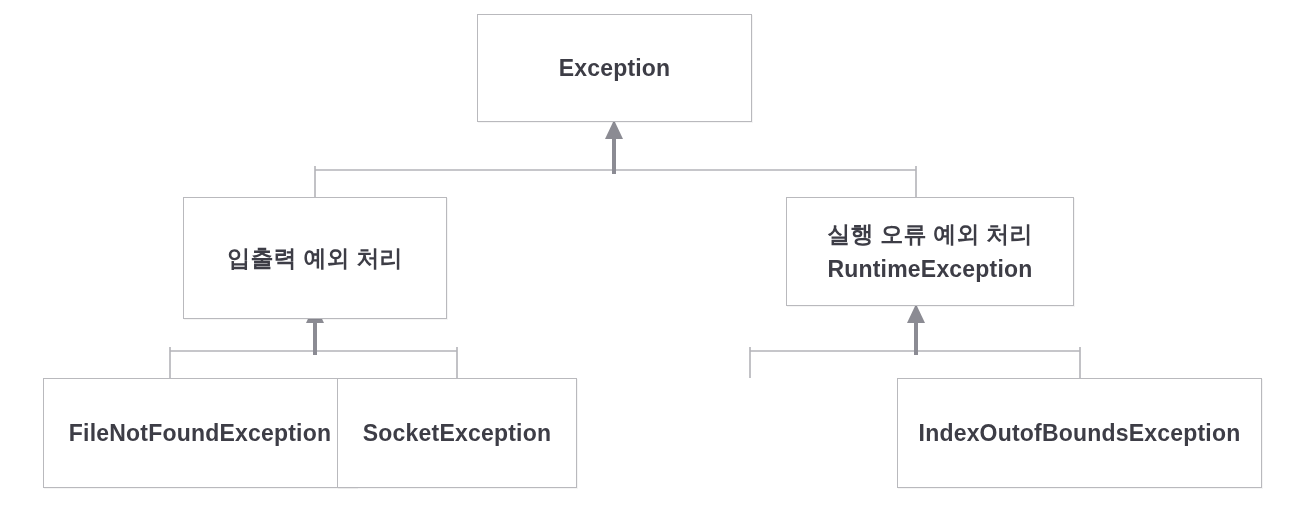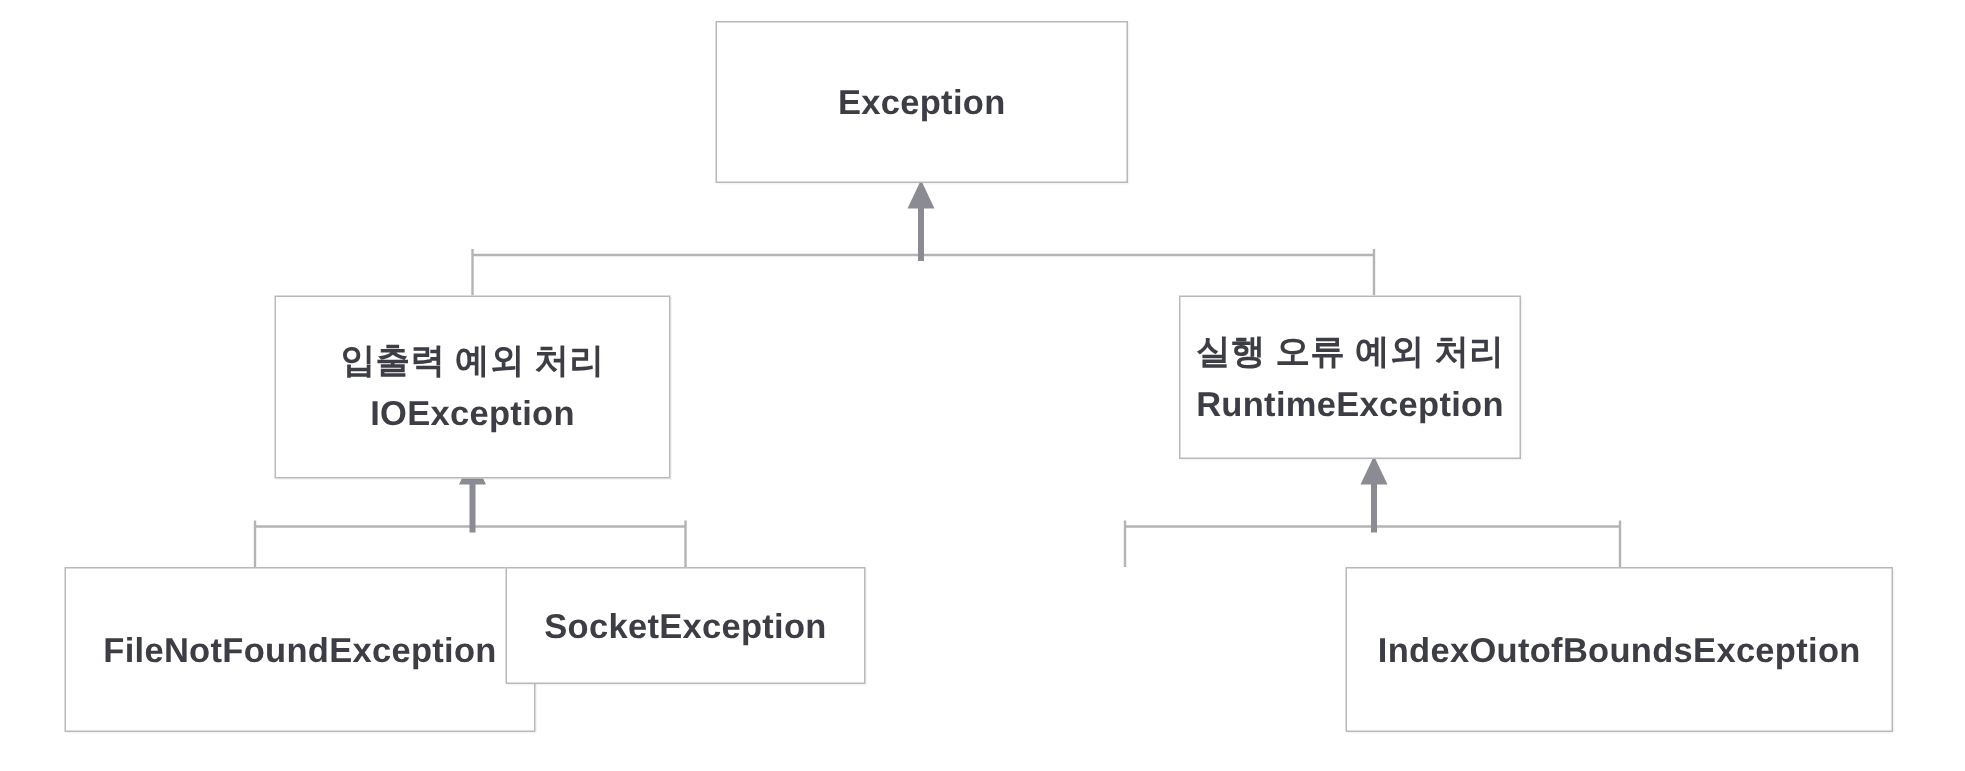--- a/index.html
+++ b/index.html
@@ -56,23 +56,23 @@
     font-size: 23px;
     font-weight: 600;
     letter-spacing: 0.2px;
     line-height: 35px;
     box-shadow: 1px 1px 0 rgba(0,0,0,0.04);
   }
   .node .ko { font-weight: 700; }
 
   .n-exception { left: 477px; top: 14px;  width: 275px; height: 108px; }
   .n-io        { left: 183px; top: 197px; width: 264px; height: 122px; }
-  .n-runtime   { left: 786px; top: 197px; width: 228px; height: 109px; }
+  .n-runtime   { left: 786px; top: 197px; width: 288px; height: 109px; }
   .n-fnf       { left: 13px;  top: 378px; width: 314px; height: 110px; margin-left: 30px; }
-  .n-socket    { left: 337px; top: 378px; width: 240px; height: 78px; }
+  .n-socket    { left: 337px; top: 378px; width: 240px; height: 110px; }
   .n-arith     { left: 613px; top: 378px; width: 275px; height: 110px; }
   .n-ioob      { left: 897px; top: 378px; width: 365px; height: 110px; }
 </style>
 </head>
 <body>
 
 <div class="canvas">
 
   <svg class="connectors" viewBox="0 0 1310 514" xmlns="http://www.w3.org/2000/svg">
 
@@ -100,21 +100,20 @@
       <polygon class="head" points="916,304 907,323 925,323"></polygon>
     </g>
   </svg>
 
   <div class="node n-exception">
     <span>Exception</span>
   </div>
 
   <div class="node n-io">
     <span class="ko">입출력 예외 처리</span>
-    <span>IOException</span>
   </div>
 
   <div class="node n-runtime">
     <span class="ko">실행 오류 예외 처리</span>
     <span>RuntimeException</span>
   </div>
 
   <div class="node n-fnf">
     <span>FileNotFoundException</span>
   </div>

